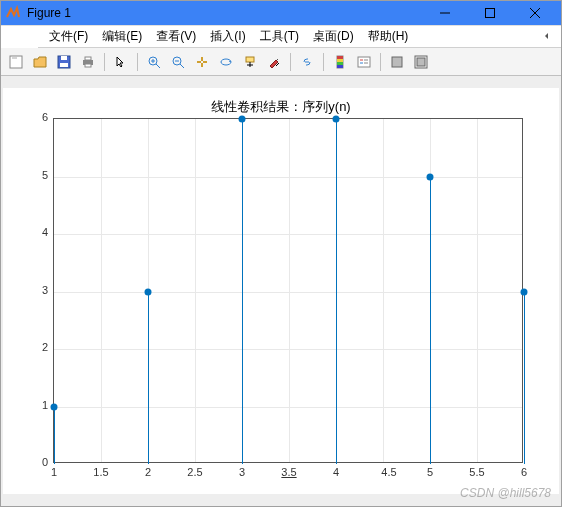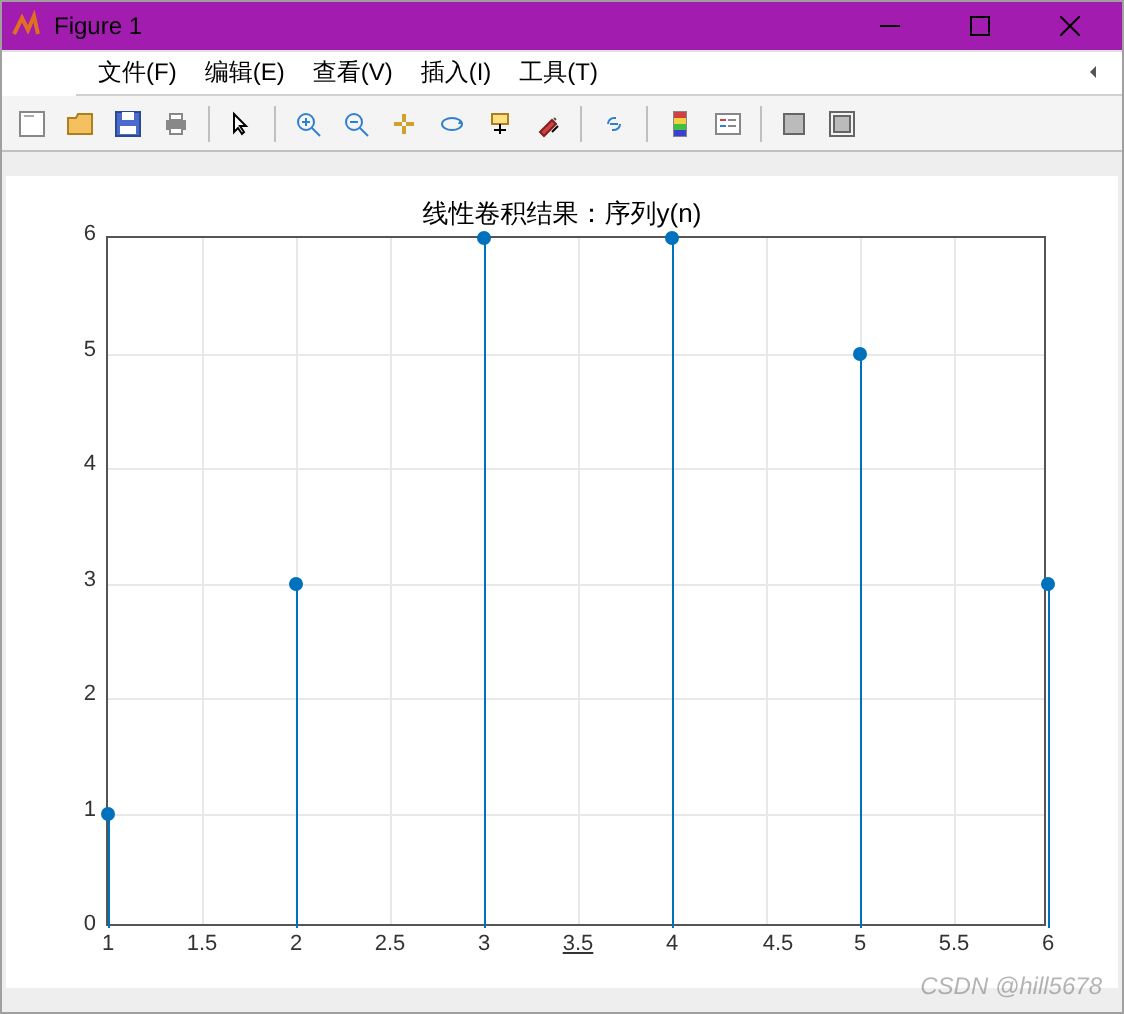--- a/index.html
+++ b/index.html
@@ -1,18 +1,18 @@
 <!DOCTYPE html>
 <html><head>
 <meta charset="utf-8">
 <style>
   * { box-sizing: border-box; margin: 0; padding: 0; }
   body { font-family: "Microsoft YaHei", Arial, sans-serif; font-size: 12px; background: #f0f0f0; }
   .window { width: 562px; height: 507px; background: #fff; border: 1px solid #a0a0a0; display: flex; flex-direction: column; position: relative; }
-  .titlebar { height: 14px; display: flex; align-items: center; padding: 12px 4px; background: #a21caf; border-bottom: 1px solid #e0e0e0; }
+  .titlebar { height: 14px; display: flex; align-items: center; padding: 12px 4px; background: #3b82f6; border-bottom: 1px solid #e0e0e0; }
   .titlebar .logo { width: 16px; height: 16px; margin-right: 6px; }
   .titlebar .title { flex: 1; font-size: 12px; }
   .winbtns { display: flex; }
   .winbtn { width: 45px; height: 28px; display: flex; align-items: center; justify-content: center; cursor: pointer; }
   .menubar { height: 22px; display: flex; align-items: center; padding: 0 4px; background: #fff; border-bottom: 1px solid #d0d0d0; margin-left: 37px; }
   .menubar .menuitem { padding: 2px 7px; cursor: pointer; font-size: 12px; }
   .menubar .spacer { flex: 1; }
   .menubar .dropicon { width: 18px; text-align: center; cursor: pointer; }
   .toolbar { height: 28px; display: flex; align-items: center; padding: 0 4px; background: #f4f4f4; border-bottom: 1px solid #c0c0c0; gap: 2px; }
   .toolbtn { width: 22px; height: 22px; display: flex; align-items: center; justify-content: center; cursor: pointer; border: 1px solid transparent; border-radius: 2px; }
@@ -61,20 +61,22 @@
         </div>
     </div>
   </div>
 
   <div class="menubar">
     <div class="menuitem">文件(F)</div>
     <div class="menuitem">编辑(E)</div>
     <div class="menuitem">查看(V)</div>
     <div class="menuitem">插入(I)</div>
     <div class="menuitem">工具(T)</div>
+    <div class="menuitem">桌面(D)</div>
+    <div class="menuitem">帮助(H)</div>
     <div class="spacer"></div>
     <div class="dropicon">
       <svg width="10" height="10">
           <path d="M2 5 L5 8 L5 2 Z" fill="#555"></path>
         </svg>
     </div>
   </div>
 
   <div class="toolbar">
     <div class="toolbtn">

